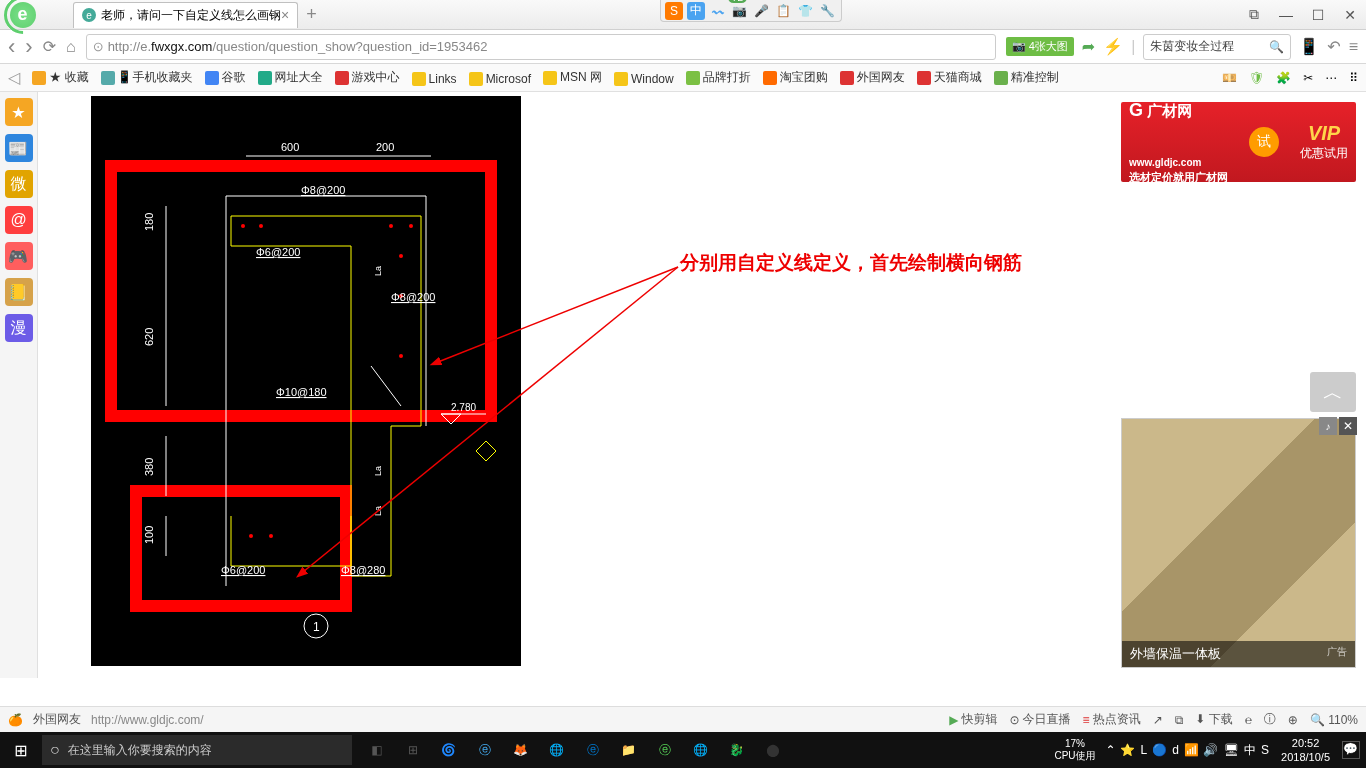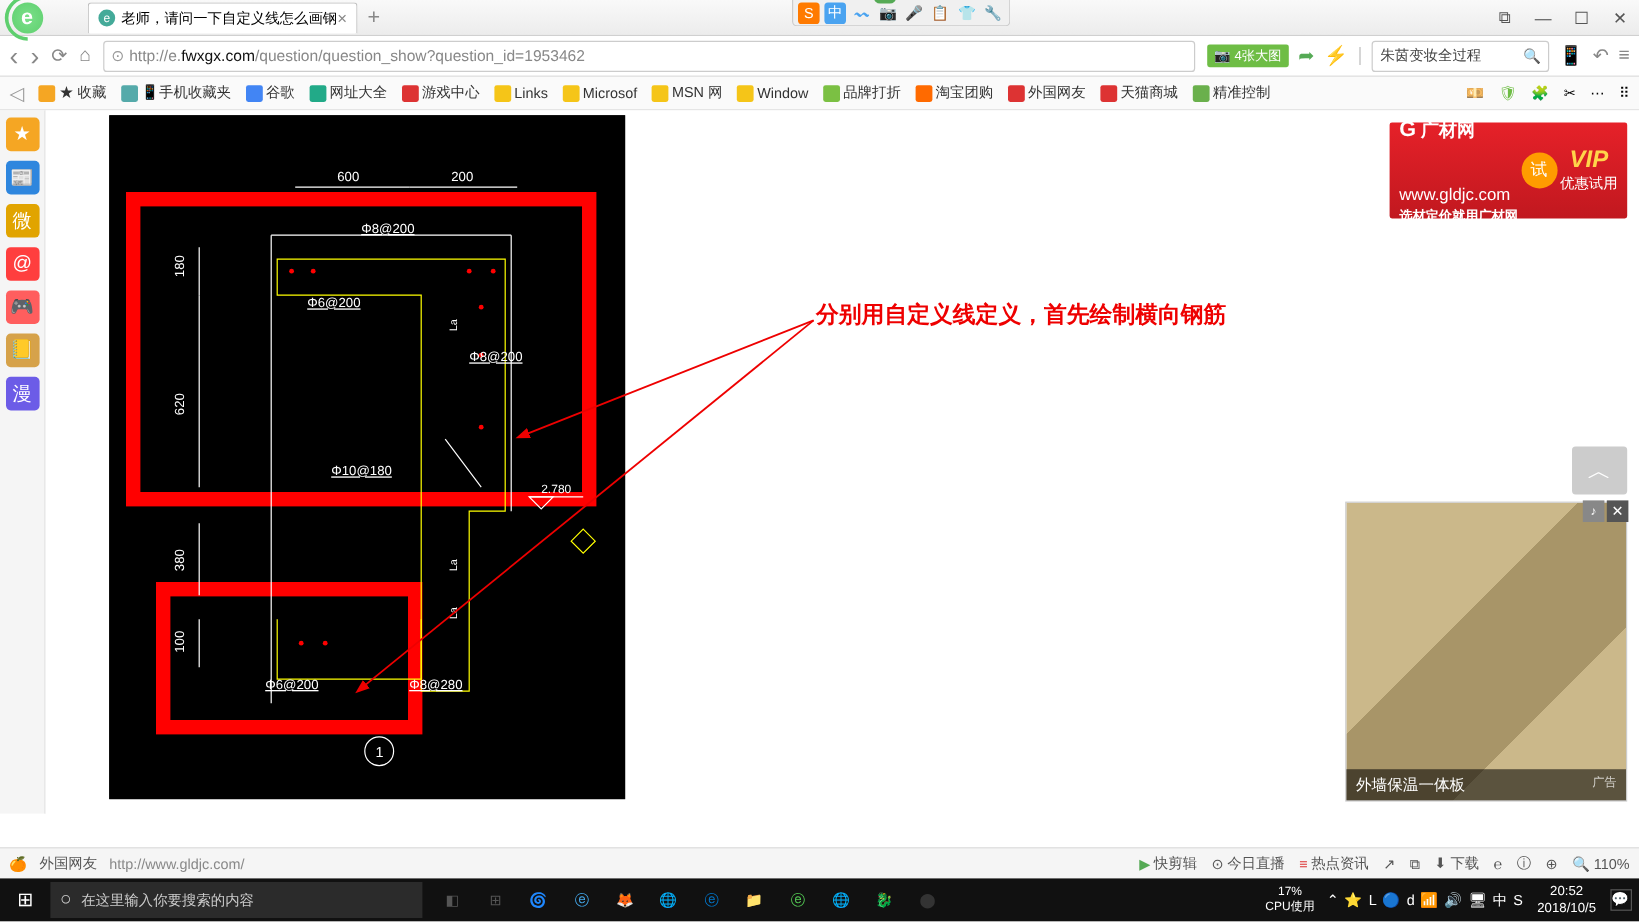--- a/index.html
+++ b/index.html
@@ -27,23 +27,23 @@
 .search-mini{width:148px;height:26px;border:1px solid #ccc;border-radius:3px;display:flex;align-items:center;padding:0 6px;font-size:12px;color:#444;}
 .bookbar{height:28px;display:flex;align-items:center;padding:0 8px;gap:12px;font-size:12px;border-bottom:1px solid #e0e0e0;background:#fafafa;overflow:hidden;}
 .bm{display:flex;align-items:center;gap:3px;color:#333;cursor:pointer;white-space:nowrap;}
 .bm-ico{width:14px;height:14px;border-radius:2px;display:inline-block;}
 .sidebar{position:absolute;left:0;top:92px;width:38px;height:586px;background:#f5f5f5;border-right:1px solid #e0e0e0;display:flex;flex-direction:column;align-items:center;padding-top:6px;gap:8px;}
 .side-ico{width:28px;height:28px;border-radius:4px;display:flex;align-items:center;justify-content:center;font-size:16px;cursor:pointer;color:#fff;}
 .content{position:absolute;left:38px;top:92px;right:0;height:586px;background:#fff;overflow:hidden;}
 .cad-img{position:absolute;left:53px;top:4px;width:430px;height:570px;background:#000;}
 .cad-img svg{width:100%;height:100%;}
 .annot{position:absolute;left:610px;top:150px;width:520px;color:#e00;font-size:19px;font-weight:bold;line-height:2.2;margin-left:32px;}
-.ad-right{position:absolute;right:10px;top:10px;width:198px;height:80px;background:linear-gradient(#e62129,#c1181f);color:#fff;display:flex;align-items:center;justify-content:space-between;padding:6px 8px;border-radius:2px;}
+.ad-right{position:absolute;right:10px;top:10px;width:235px;height:80px;background:linear-gradient(#e62129,#c1181f);color:#fff;display:flex;align-items:center;justify-content:space-between;padding:6px 8px;border-radius:2px;}
 .ad-logo{font-size:15px;font-weight:bold;}
-.ad-logo small{display:block;font-size:14px;font-weight:normal;margin-top:36px;}
+.ad-logo small{display:block;font-size:10px;font-weight:bold;margin-top:36px;}
 .ad-vip{text-align:center;}
 .ad-vip .v{color:#ffd54a;font-weight:bold;font-size:20px;font-style:italic;}
 .ad-vip .t{font-size:12px;}
 .ad-try{width:30px;height:30px;border-radius:50%;background:#ff9c00;display:flex;align-items:center;justify-content:center;font-size:14px;}
 .back-top{position:absolute;right:10px;top:280px;width:46px;height:40px;background:#ccc;display:flex;align-items:center;justify-content:center;color:#fff;font-size:20px;border-radius:3px;cursor:pointer;}
 .ad-img{position:absolute;right:10px;top:326px;width:235px;height:250px;background:linear-gradient(135deg,#cbb88a 40%,#a89568 40%,#a89568 70%,#cbb88a 70%);border:1px solid #ccc;}
 .ad-img-label{position:absolute;bottom:0;left:0;right:0;background:rgba(0,0,0,.55);color:#fff;font-size:13px;padding:4px 8px;}
 .ad-img-close{position:absolute;top:-2px;right:-2px;width:18px;height:18px;background:#555;color:#fff;font-size:12px;display:flex;align-items:center;justify-content:center;cursor:pointer;}
 .ad-img-mute{position:absolute;top:-2px;right:18px;width:18px;height:18px;background:#888;color:#fff;font-size:10px;display:flex;align-items:center;justify-content:center;}
 .statbar{position:absolute;left:0;top:706px;right:0;height:26px;background:#f5f5f5;border-top:1px solid #ddd;display:flex;align-items:center;font-size:12px;padding:0 8px;gap:10px;color:#555;}
@@ -111,21 +111,21 @@
       <span style="margin-left:auto;color:#888">🔍</span>
     </div>
     <span class="nav-ico">📱</span>
     <span class="nav-ico">↶</span>
     <span class="nav-ico">≡</span>
   </div>
 </div>
 
 <div class="bookbar">
   <span class="nav-ico" style="color:#999">◁</span>
-  <span id="bm-holder" style="display:flex;gap:12px;align-items:center;">
+  <span id="bm-holder" style="display:flex;gap:12px;align-items:flex-end;">
       <span class="bm">
         <span class="bm-ico" style="background:#f5a623"></span>
         <span>★ 收藏</span>
       </span>
       <span class="bm">
         <span class="bm-ico" style="background:#5aa"></span>
         <span>📱手机收藏夹</span>
       </span>
       <span class="bm">
         <span class="bm-ico" style="background:#4285f4"></span>

